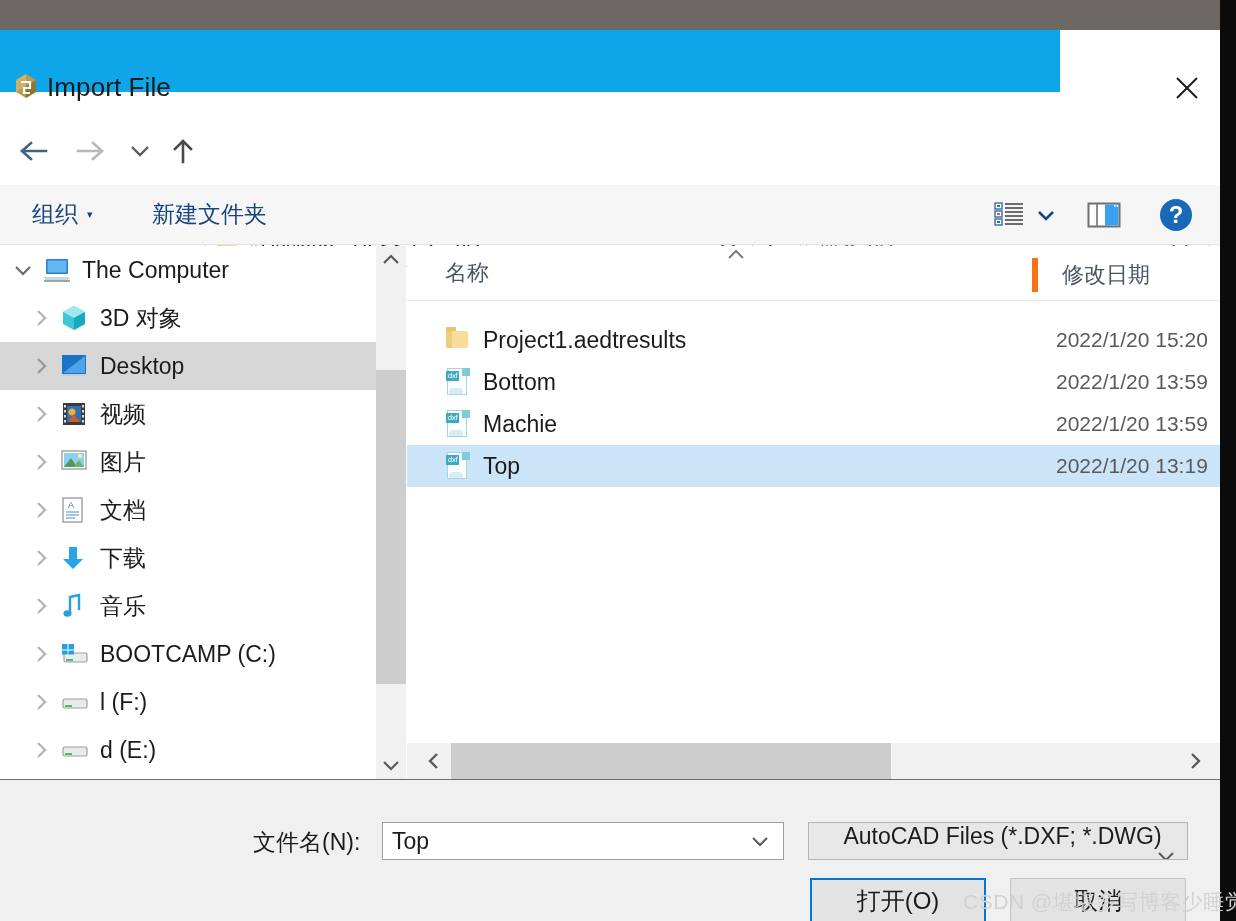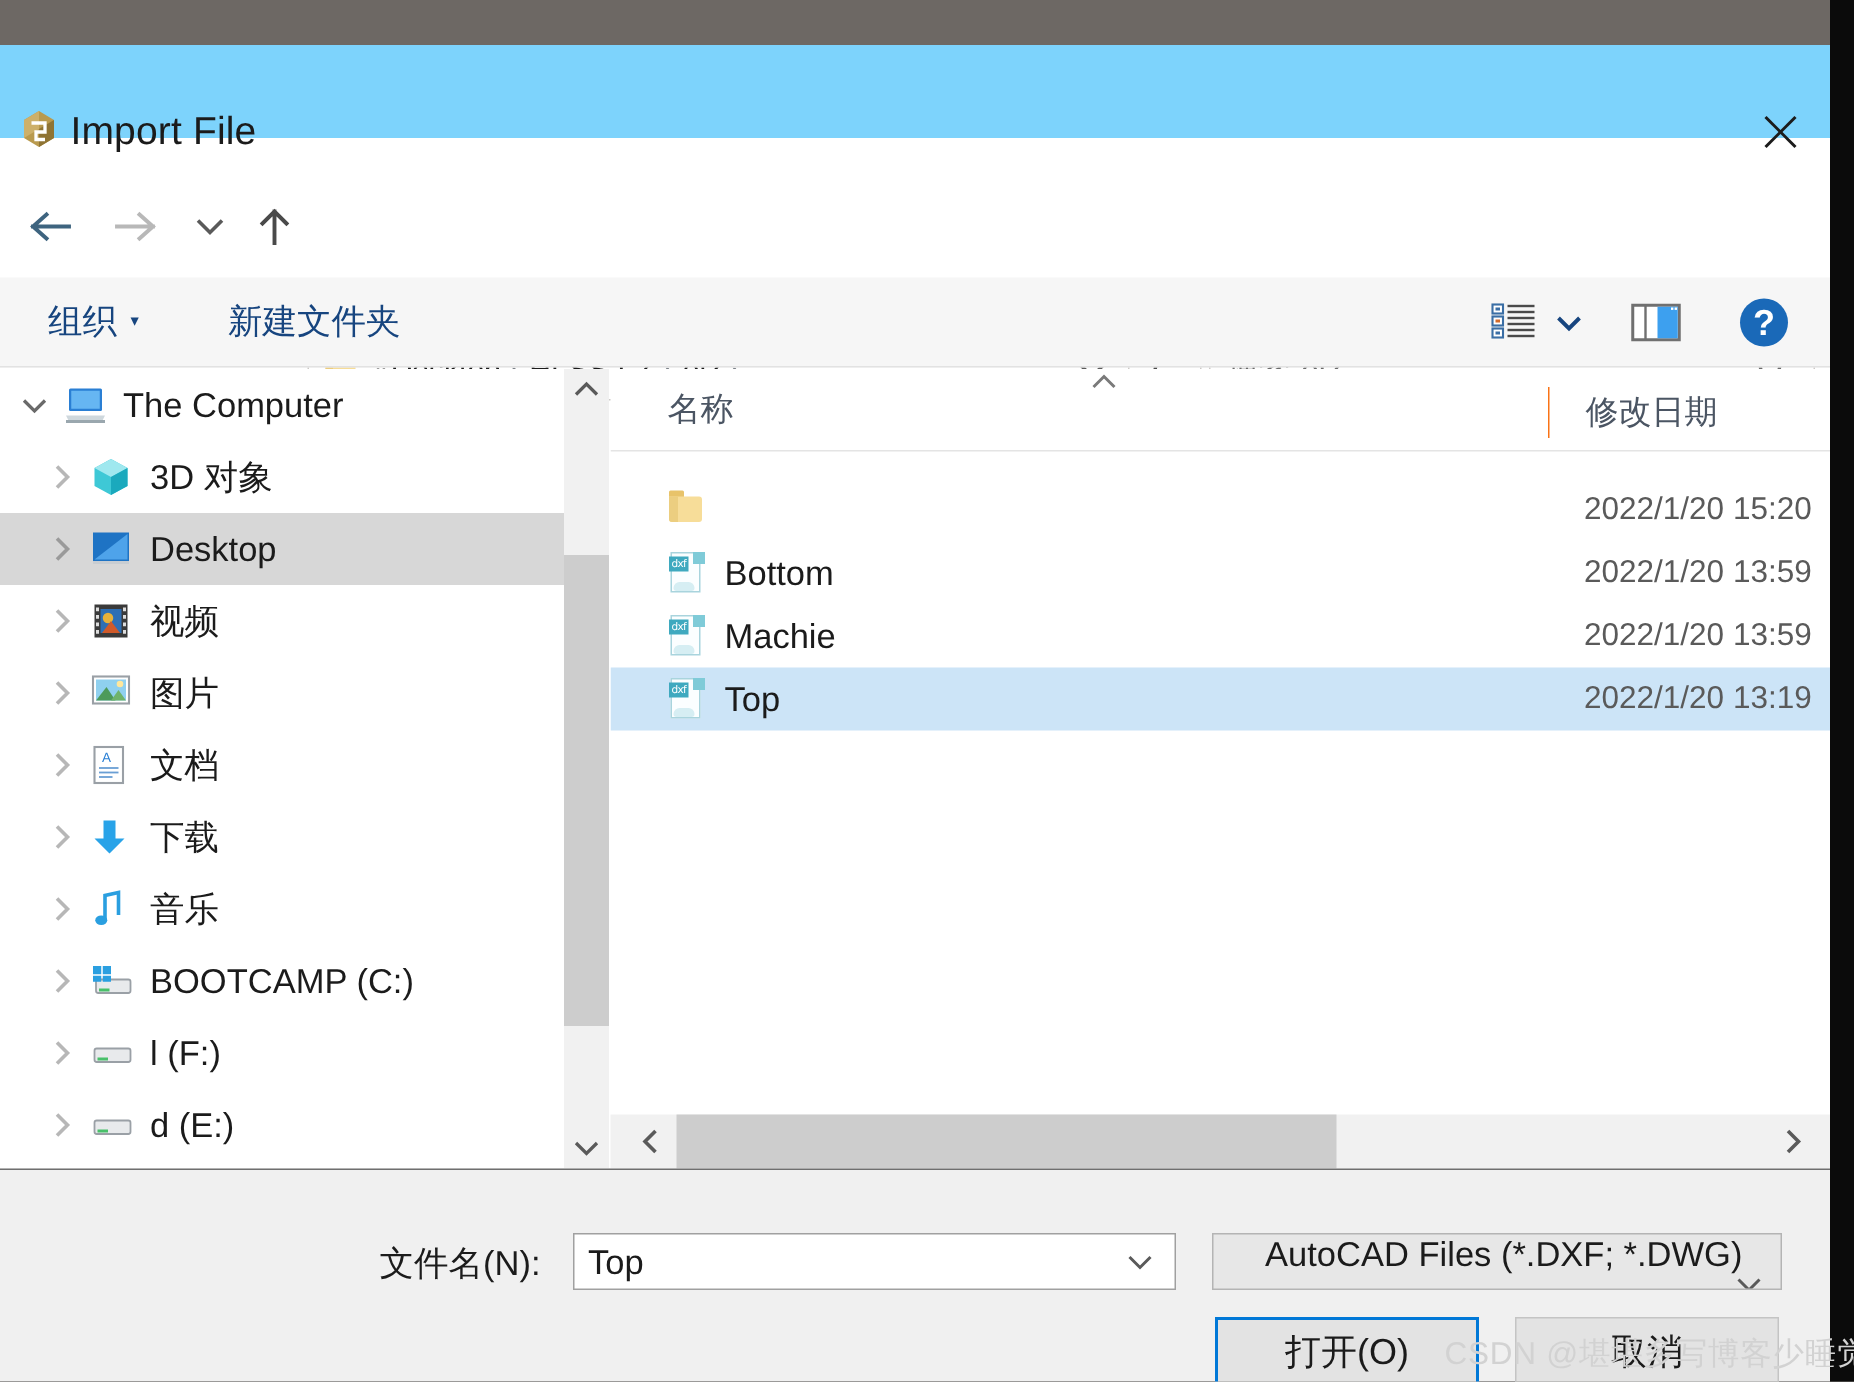--- a/index.html
+++ b/index.html
@@ -37,22 +37,22 @@
     left: 1220px;
     top: 0;
     width: 16px;
     height: 921px;
     background: #0b0b0b;
   }
   
   .titlebar {
     position: absolute;
     left: 0; top: 0;
-    width: 1220px; height: 62px;
-    background: #7dd3fc;
+    width: 1060px; height: 62px;
+    background: #0ea5e9;
   }
   .ansys-icon {
     position: absolute;
     left: 12px; top: 42px;
     width: 26px; height: 32px;
   }
   .title-text {
     position: absolute;
     left: 47px; top: 42px;
     font-size: 26px;
@@ -273,21 +273,21 @@
   }
   .col-head {
     position: absolute;
     top: 0; height: 53px;
     display: flex; align-items: center;
     font-size: 22px;
     color: #4b5563;
     white-space: nowrap;
   }
   .col-head.name { left: 38px; }
-  .col-head.date { left: 625px; padding-left: 24px; border-left: 1px solid #f97316; height: 34px; margin-top: 12px; }
+  .col-head.date { left: 625px; padding-left: 24px; border-left: 6px solid #f97316; height: 34px; margin-top: 12px; }
   .sort-arrow {
     position: absolute;
     left: 318px; top: 2px;
     color: #7a7a7a;
   }
   .file-row {
     position: relative;
     height: 42px;
     display: flex;
     align-items: center;
@@ -817,20 +817,21 @@
         </div>
       </div>
 
       <div style="height:18px;"></div>
 
       <div class="file-row">
         <span class="file-icon ic-folder">
           <span class="tab"></span>
             <span class="body"></span>
         </span>
+        <span class="file-name">Project1.aedtresults</span>
         <span class="file-date">2022/1/20 15:20</span>
       </div>
 
       <div class="file-row">
         <span class="file-icon ic-dxf">
           <span class="page"></span>
             <span class="fold"></span>
             <span class="badge">dxf</span>
             <span class="cloud"></span>
         </span>

